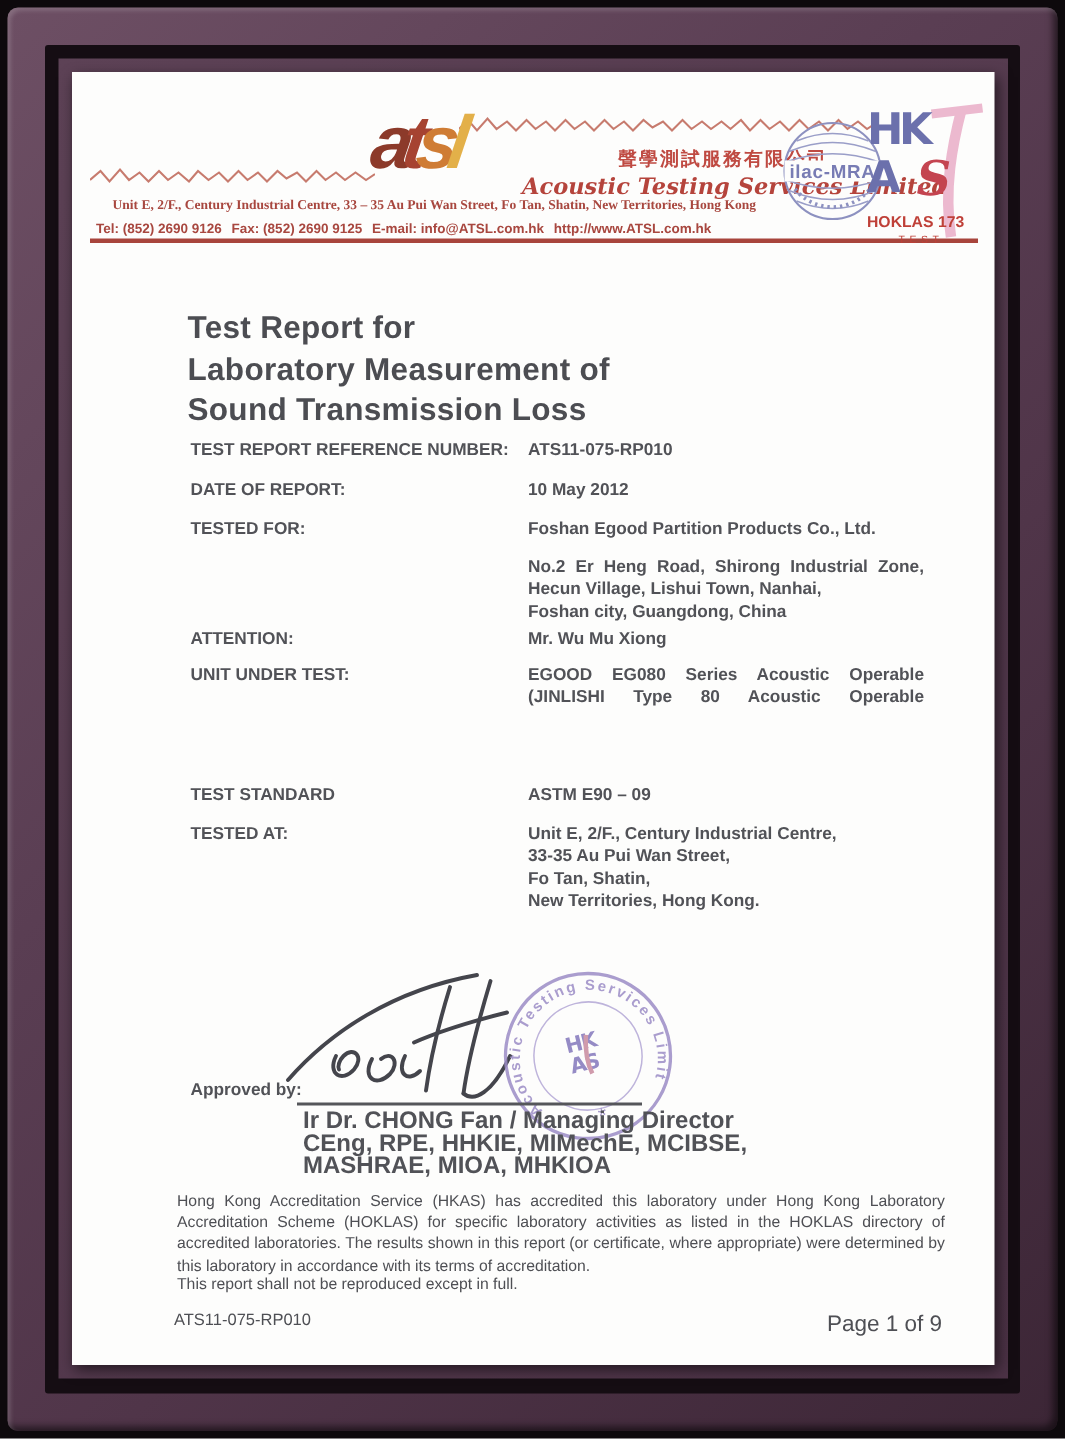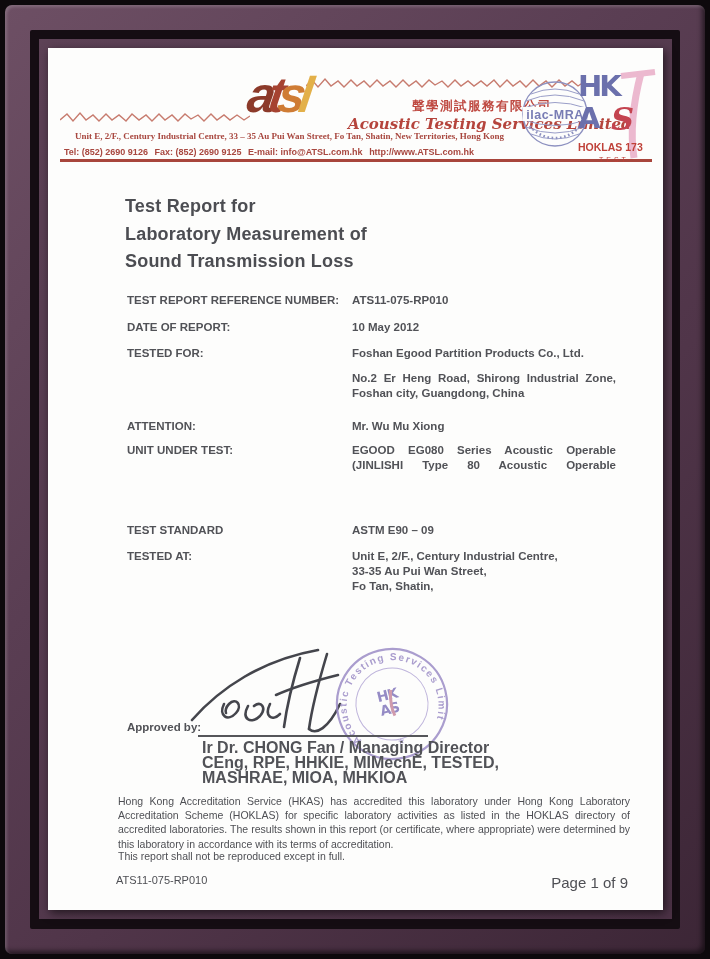--- a/index.html
+++ b/index.html
@@ -37,21 +37,21 @@
   .atsl-letters span{display:inline-block;}
   .lt-a{color:#8c3a2a;} .lt-t{color:#a64331;} .lt-s{color:#cf7c34;} .lt-l{color:#e3b049;}
   .cn-name{left:364px;top:50px;font-size:12.5px;font-weight:bold;color:#bf4a42;letter-spacing:1.5px;white-space:nowrap;}
   .en-name{left:300px;top:67px;font-size:15px;font-weight:bold;font-style:italic;
     font-family:"DejaVu Serif", serif;color:#b5443c;white-space:nowrap;}
   .addr1{left:27px;top:83px;font-size:9px;font-weight:bold;color:#a8473f;white-space:nowrap;font-family:Liberation Serif, serif;}
   .addr2{left:16px;top:99px;font-size:9px;font-weight:bold;color:#a8473f;white-space:nowrap;}
   .addr2 span{margin-right:4px;}
   .rule{left:12px;top:111px;width:592px;height:3px;background:#a8453c;}
   
-  .title{left:77px;top:145px;font-size:18px;font-weight:bold;color:#4c4d52;line-height:27.5px;letter-spacing:.2px;}
+  .title{left:77px;top:157px;font-size:21px;font-weight:bold;color:#4c4d52;line-height:27.5px;letter-spacing:.2px;}
   
   .row{left:0;width:615px;font-size:11.5px;font-weight:bold;color:#515257;line-height:15px;}
   .row .lbl{position:absolute;left:79px;top:0;white-space:nowrap;}
   .row .val{position:absolute;left:304px;top:0;width:264px;}
   .val .ln{display:block;}
   .val .just{text-align:justify;text-align-last:justify;}
   
   .approved{left:79px;top:673px;font-size:11.5px;font-weight:bold;color:#515257;}
   .sig-svg{left:140px;top:594px;}
   .stamp{left:284px;top:596px;opacity:.85;transform:rotate(-14deg);}
@@ -143,20 +143,21 @@
     <div class="abs row" style="top:298px;">
       <span class="lbl">TESTED FOR:</span>
       <div class="val">
           <span class="ln">Foshan Egood Partition Products Co., Ltd.</span>
         </div>
     </div>
 
     <div class="abs row" style="top:323px;">
       <div class="val">
         <span class="ln just">No.2 Er Heng Road, Shirong Industrial Zone,</span>
+        <span class="ln">Hecun Village, Lishui Town, Nanhai,</span>
         <span class="ln">Foshan city, Guangdong, China</span>
       </div>
     </div>
 
     <div class="abs row" style="top:371px;">
       <span class="lbl">ATTENTION:</span>
       <div class="val">
           <span class="ln">Mr. Wu Mu Xiong</span>
         </div>
     </div>
@@ -175,20 +176,21 @@
           <span class="ln">ASTM E90 – 09</span>
         </div>
     </div>
 
     <div class="abs row" style="top:501px;">
       <span class="lbl">TESTED AT:</span>
       <div class="val">
         <span class="ln">Unit E, 2/F., Century Industrial Centre,</span>
         <span class="ln">33-35 Au Pui Wan Street,</span>
         <span class="ln">Fo Tan, Shatin,</span>
+        <span class="ln">New Territories, Hong Kong.</span>
       </div>
     </div>
 
     <svg class="abs sig-svg" width="172" height="96" viewBox="0 0 172 96">
       <g fill="none" stroke="#44454c" stroke-width="2.6" stroke-linecap="round">
         <path d="M4,78 C32,46 74,18 130,8"></path>
         <path d="M36,62 c-6,12 4,18 12,9 c7,-8 0,-16 -7,-9 c-3,3 -4,7 -3,9"></path>
         <path d="M60,64 c-7,13 3,19 12,10 c7,-8 1,-16 -6,-10"></path>
         <path d="M82,62 c-6,12 2,18 10,10"></path>
         <path d="M112,16 C104,42 99,63 96,85"></path>
@@ -208,21 +210,21 @@
       <text x="60" y="106" text-anchor="middle" font-size="15" fill="#9c8dc6">*</text>
       <text x="47" y="55" font-family="DejaVu Sans, sans-serif" font-size="14" font-weight="900" fill="#8478bc" letter-spacing="-1">HK</text>
       <text x="47" y="69" font-family="DejaVu Sans, sans-serif" font-size="14" font-weight="900" fill="#8478bc" letter-spacing="-1">AS</text>
       <path d="M62,46 C59,56 58,64 60,72" stroke="#c98a9f" stroke-width="3" fill="none"></path>
     </svg>
 
     <div class="abs approved">Approved by:</div>
     <div class="abs sig-line"></div>
     <div class="abs sig-name">
       <div>Ir Dr. CHONG Fan / Managing Director</div>
-      <div>CEng, RPE, HHKIE, MIMechE, TESTED,</div>
+      <div>CEng, RPE, HHKIE, MIMechE, MCIBSE,</div>
       <div>MASHRAE, MIOA, MHKIOA</div>
     </div>
 
     <div class="abs disclaimer">Hong Kong Accreditation Service (HKAS) has accredited this laboratory under Hong Kong Laboratory Accreditation Scheme (HOKLAS) for specific laboratory activities as listed in the HOKLAS directory of accredited laboratories. The results shown in this report (or certificate, where appropriate) were determined by this laboratory in accordance with its terms of accreditation.</div>
     <div class="abs note">This report shall not be reproduced except in full.</div>
     <div class="abs footer-ref">ATS11-075-RP010</div>
     <div class="abs footer-page">Page 1 of 9</div>
 
   </div>
 </div>

